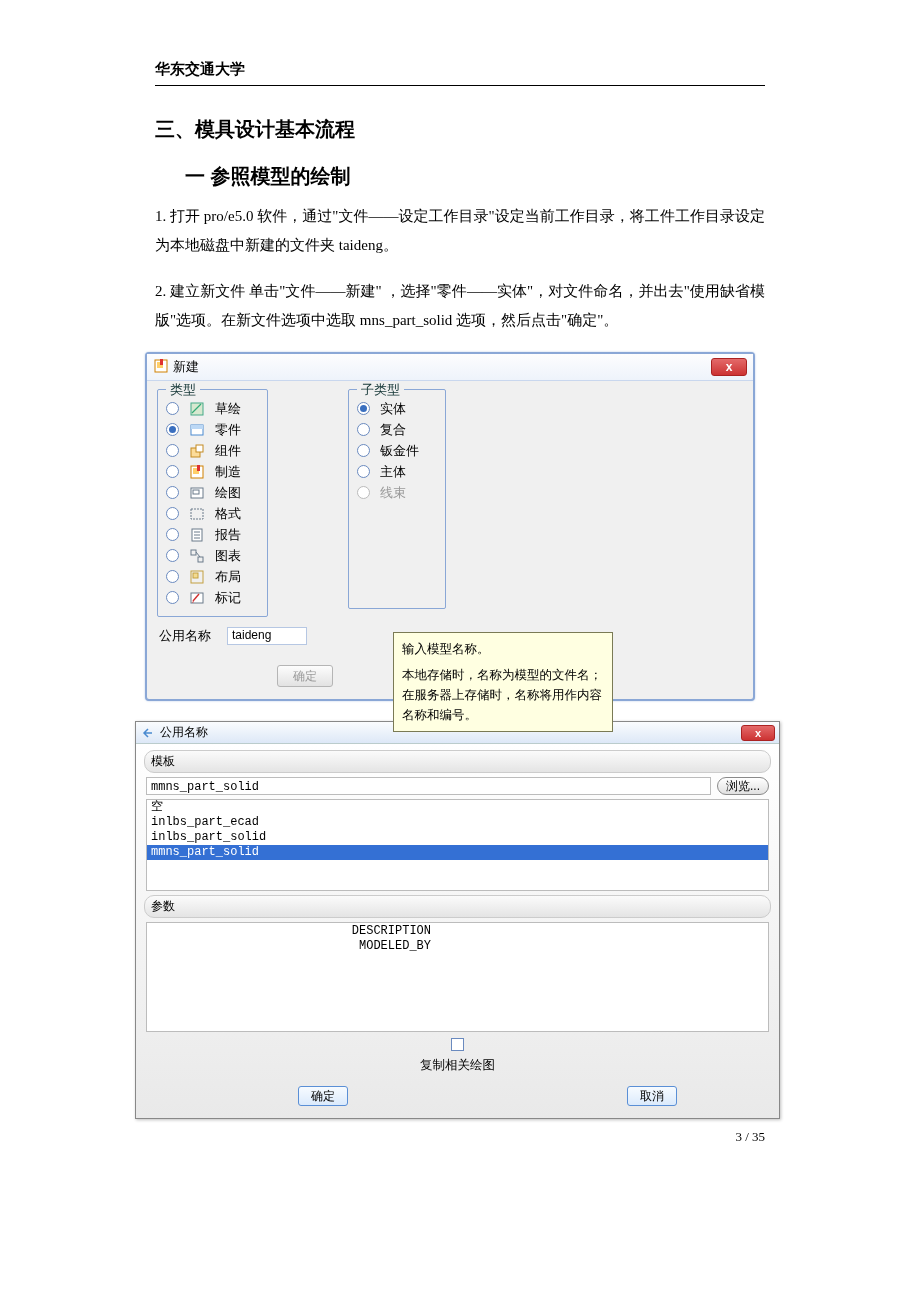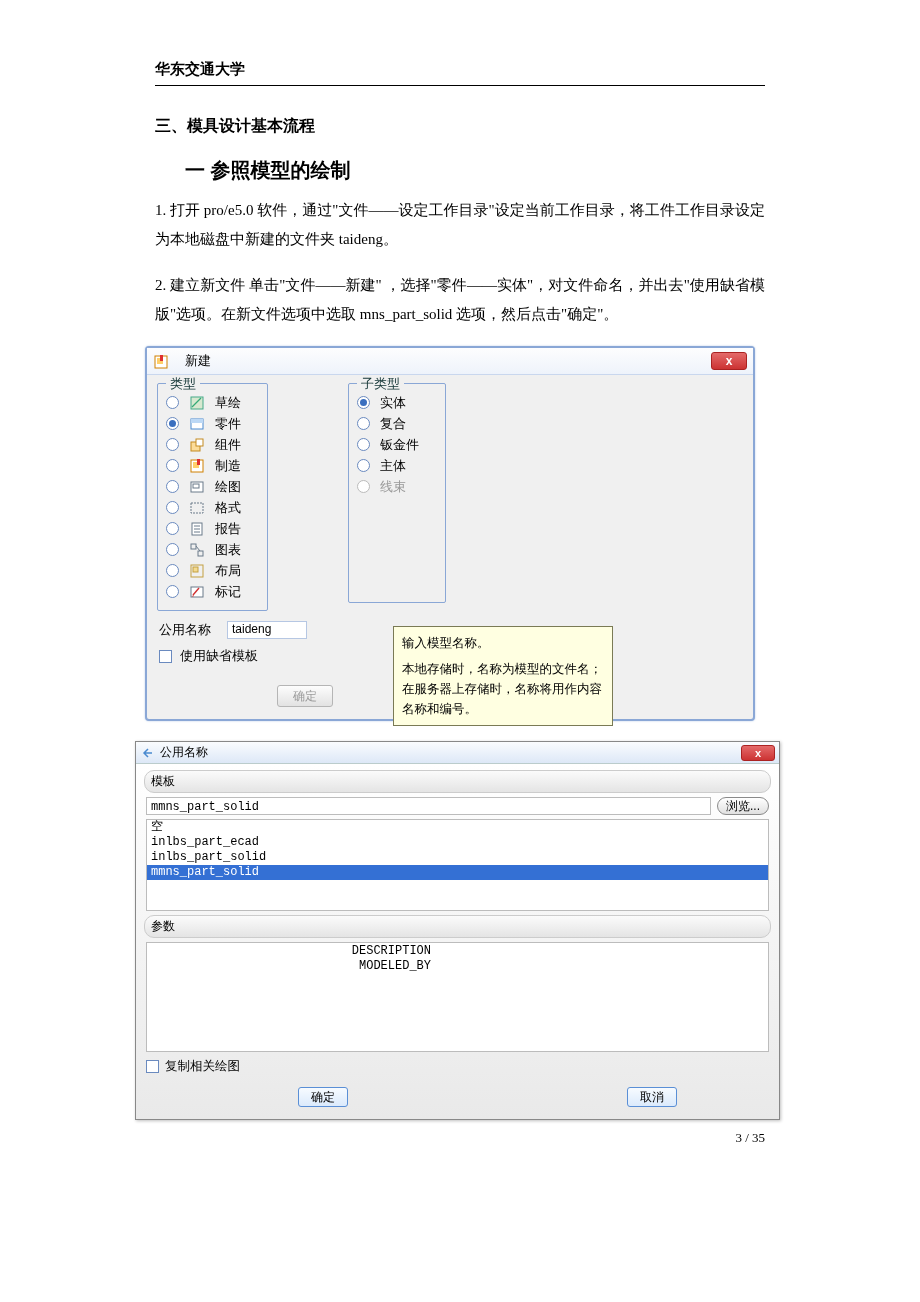--- a/index.html
+++ b/index.html
@@ -17,21 +17,21 @@
   }
   .header {
     font-size: 15px;
     font-weight: bold;
     margin-bottom: 30px;
     padding-bottom: 6px;
     border-bottom: 1px solid #000;
   }
   .h1 {
     font-family: "SimHei","Microsoft YaHei",sans-serif;
-    font-size: 16px;
+    font-size: 20px;
     font-weight: bold;
     margin: 10px 0 20px 0;
   }
   .h2 {
     font-family: "SimHei","Microsoft YaHei",sans-serif;
     font-size: 20px;
     font-weight: bold;
     margin: 0 0 12px 30px;
   }
   .para {
@@ -54,21 +54,21 @@
     position: relative;
   }
   .d1-title {
     display: flex;
     align-items: center;
     justify-content: space-between;
     background: linear-gradient(#fdfdfe,#eef3fb);
     border-bottom: 1px solid #c9d7ee;
     padding: 4px 6px;
   }
-  .d1-title-left { display:flex; align-items:flex-end; gap:16px; }
+  .d1-title-left { display:flex; align-items:flex-start; gap:4px; }
   .d1-close {
     width: 36px; height: 18px;
     background: linear-gradient(#e46a6a,#c33);
     border: 1px solid #a22;
     border-radius: 3px;
     color: #fff;
     font-weight: bold;
     text-align: center;
     font-size: 12px;
     line-height: 16px;
@@ -213,21 +213,21 @@
     border:1px solid #bcbcbc;
     background:#fff; height:110px;
   }
   .param-row {
     display:flex; align-items:center;
     font-family:"Courier New",monospace;
     font-size:12px; height:15px;
   }
   .param-label { width:290px; text-align:right; padding-right:6px; }
   .param-val { flex:1; border-left:1px solid #e5e5e5; padding-left:4px; }
-  .copy-row { margin:6px 8px; display:flex; align-items:center; gap:6px; font-size:12.5px; }
+  .copy-row { margin:6px 8px; display:flex; align-items:center; gap:6px; font-size:12.5px;flex-direction:column; }
   .d2-buttons {
     display:flex; justify-content:space-between;
     padding:6px 100px 10px 160px;
   }
   .btn-blue {
     min-width:50px; height:20px;
     background:linear-gradient(#f7fbff,#dbeafc);
     border:1px solid #5a8fd6; border-radius:3px;
     font-size:12px; line-height:18px; text-align:center; padding:0 10px;
   }
@@ -397,24 +397,20 @@
           <span>线束</span>
         </div>
       </div>
     </div>
 
     <div class="d1-fields">
       <div class="field-row">
         <label>公用名称</label>
         <div class="text-input" style="flex:0 0 80px">taideng</div>
       </div>
-      <div class="field-row" style="margin-top:8px">
-        <span class="checkbox"></span>
-        <span>使用缺省模板</span>
-      </div>
     </div>
 
     <div class="d1-buttons">
       <div class="btn-gray disabled">确定</div>
       <div class="btn-gray">消</div>
     </div>
 
     <div class="tooltip">
       <div>输入模型名称。</div>
       <div style="height:6px"></div>

